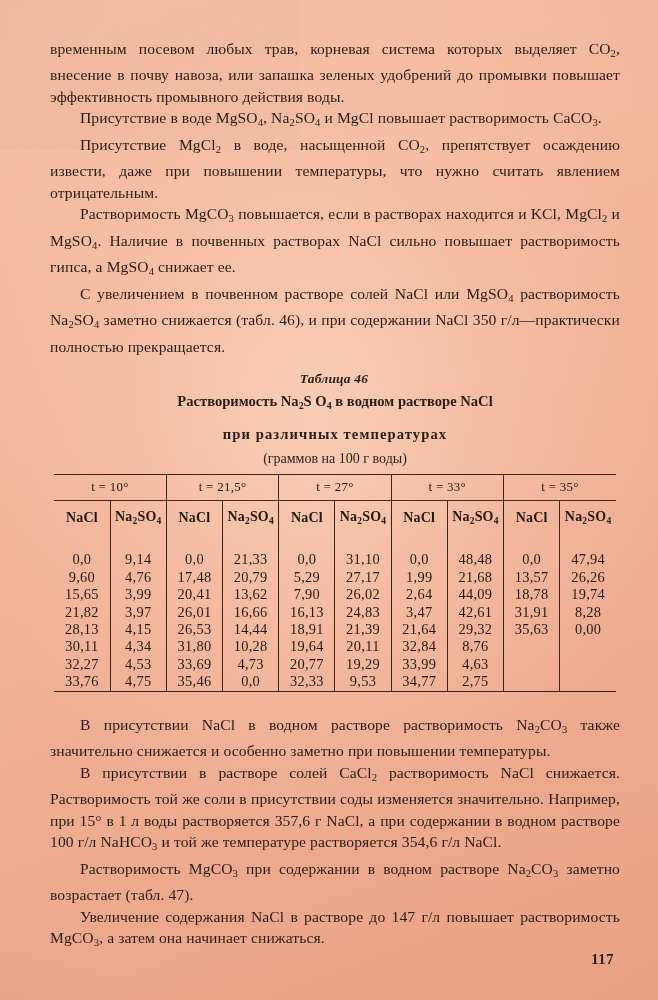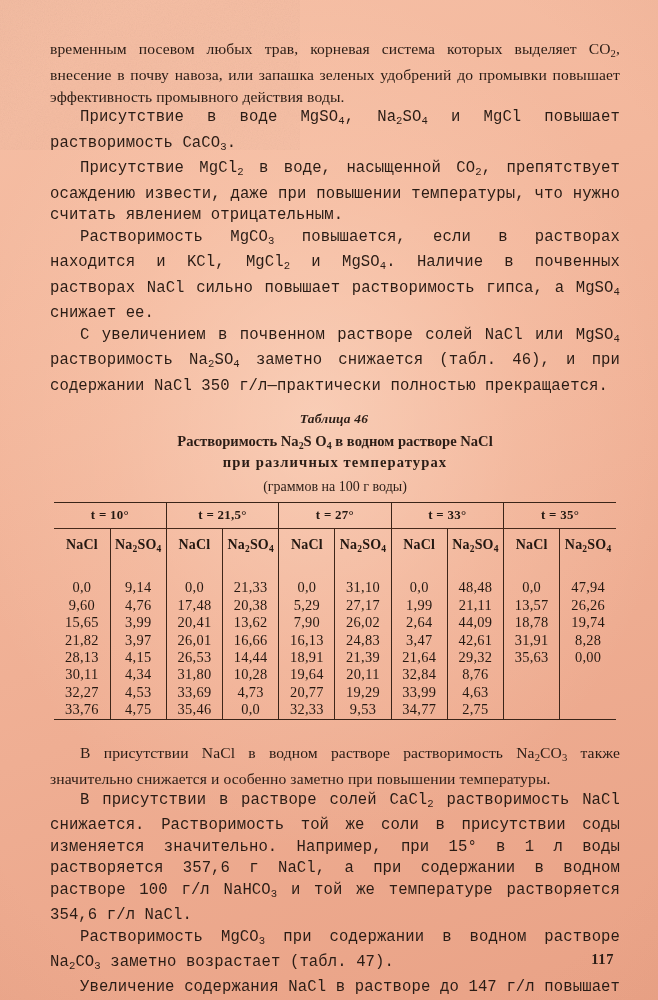--- a/index.html
+++ b/index.html
@@ -44,42 +44,42 @@
   p.body-par {
     margin: 0;
     font-size: 15.6px;
     line-height: 21.5px;
     text-align: justify;
     text-indent: 30px;
     letter-spacing: 0.1px;
     color: #2a1c15;
   }
   p.body-par.no-indent { text-indent: 0; }
-  p.body-par + p.body-par { margin-top: 0px; font-family: Liberation Mono, monospace; }
+  p.body-par + p.body-par { margin-top: 0px; }
 
   sub { font-size: 0.68em; vertical-align: -0.28em; }
 
   .tbl-num {
     margin-top: 14px;
     text-align: center;
     font-style: italic;
     font-size: 13.5px;
     font-weight: bold;
     letter-spacing: 0.2px;
     padding-right: 2px;
   }
 
   .tbl-title {
     text-align: center;
     font-weight: bold;
     font-size: 14.6px;
     line-height: 17px;
     margin-top: 6px;
   }
-  .tbl-title .line2 { letter-spacing: 1.1px; }
+  .tbl-title .line2 { letter-spacing: 1.1px; margin-top: 12px; }
   .tbl-units {
     text-align: center;
     font-size: 14px;
     margin-top: 8px;
     margin-bottom: 7px;
   }
 
   
   table.solub {
     border-collapse: collapse;
@@ -91,21 +91,21 @@
   table.solub th, table.solub td {
     padding: 0;
     text-align: center;
     font-weight: normal;
   }
   .rule-top   { border-top: 1.6px solid #3a2418; }
   .rule-bot   { border-bottom: 1.6px solid #3a2418; }
 
   tr.temps th {
     font-size: 12.9px;
-    font-weight: bold;
+    font-weight: normal;
     height: 25px;
     vertical-align: middle;
     letter-spacing: 0.3px;
   }
   tr.temps th.grp { border-bottom: 1.2px solid #46291b; }
   tr.subhead th {
     font-size: 14px;
     font-weight: bold;
     height: 33px;
     vertical-align: middle;
@@ -216,25 +216,25 @@
           <td class="num v vl">31,10</td>
           <td class="num v vgrp">0,0</td>
           <td class="num v vl">48,48</td>
           <td class="num v vgrp">0,0</td>
           <td class="num v vl">47,94</td>
         </tr>
         <tr>
           <td class="num v">9,60</td>
           <td class="num v vl">4,76</td>
           <td class="num v vgrp">17,48</td>
-          <td class="num v vl">20,38</td>
+          <td class="num v vl">20,79</td>
           <td class="num v vgrp">5,29</td>
           <td class="num v vl">27,17</td>
           <td class="num v vgrp">1,99</td>
-          <td class="num v vl">21,11</td>
+          <td class="num v vl">21,68</td>
           <td class="num v vgrp">13,57</td>
           <td class="num v vl">26,26</td>
         </tr>
         <tr>
           <td class="num v">15,65</td>
           <td class="num v vl">3,99</td>
           <td class="num v vgrp">20,41</td>
           <td class="num v vl">13,62</td>
           <td class="num v vgrp">7,90</td>
           <td class="num v vl">26,02</td>

